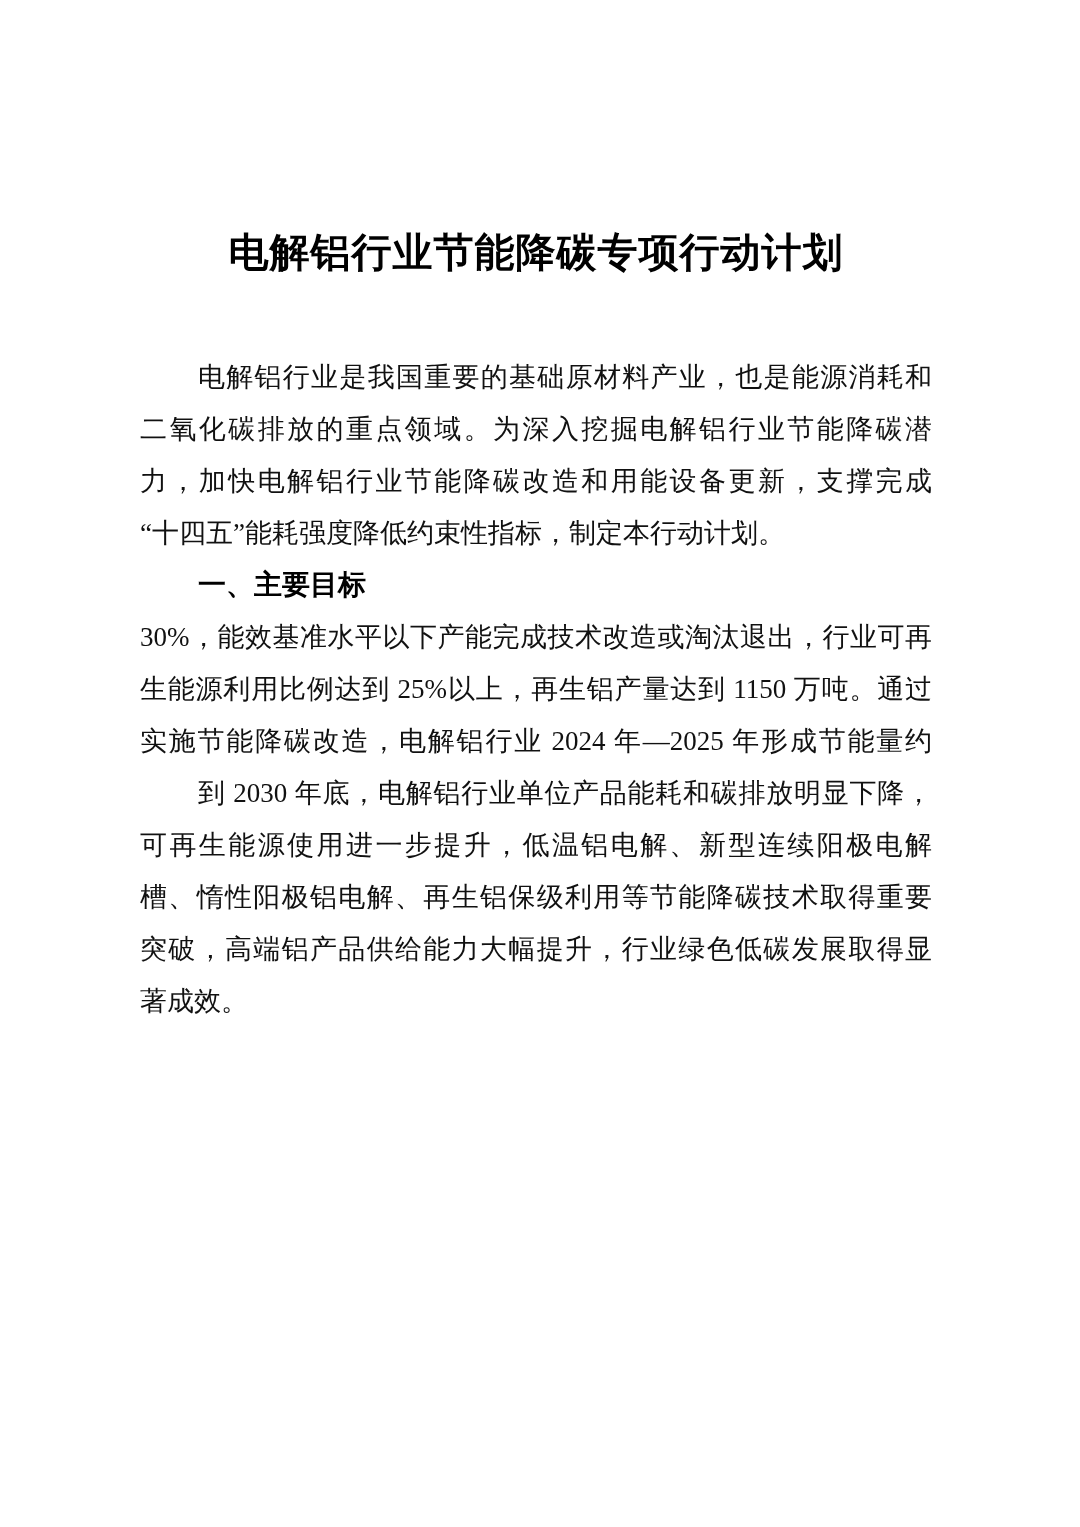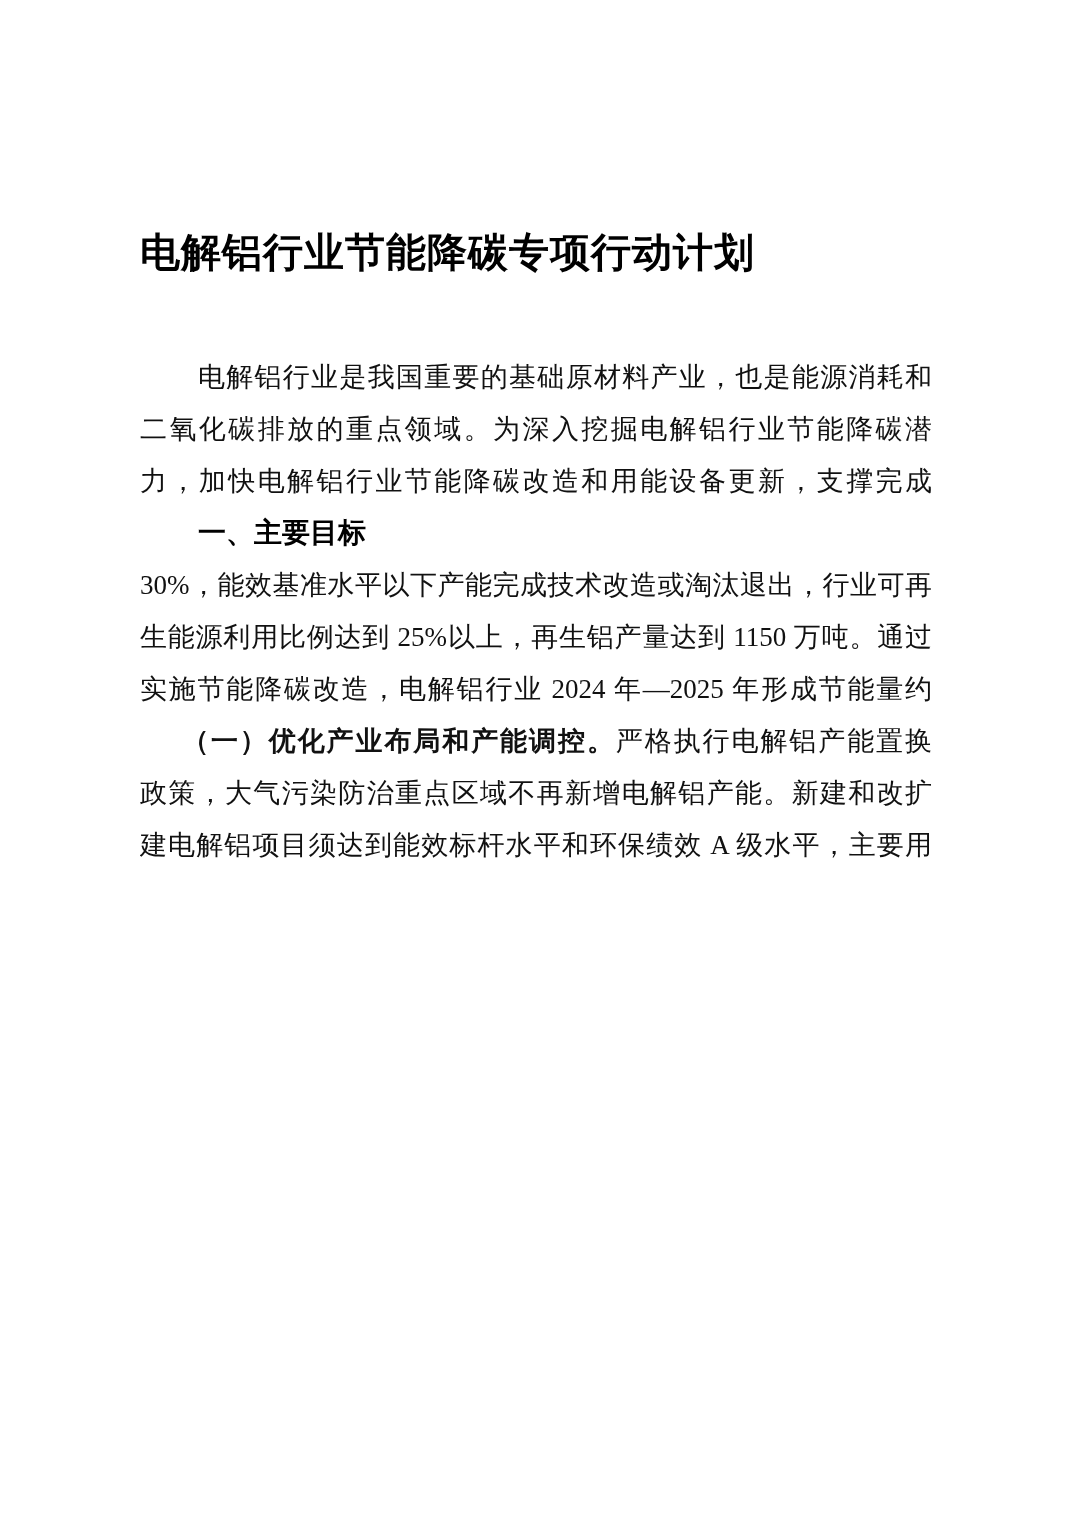--- a/index.html
+++ b/index.html
@@ -16,20 +16,21 @@
     padding: 225px 148px 0 140px;
     font-family: "Liberation Serif", "DejaVu Serif", serif;
     color: #111111;
     overflow: hidden;
   }
   .doc-title {
     font-family: "Liberation Serif", "DejaVu Serif", serif;
     font-weight: bold;
     font-size: 40px;
     line-height: 56px;
+    text-align: center;
     letter-spacing: 1px;
     color: #000000;
     margin: 0 0 70px 0;
   }
   .body-text {
     font-size: 27px;
     line-height: 52px;
   }
   .line {
     height: 52px;
@@ -68,34 +69,35 @@
 <div class="page">
 
   <h1 class="doc-title">电解铝行业节能降碳专项行动计划</h1>
 
   <div class="body-text">
 
     <div>
       <div class="line indent">电解铝行业是我国重要的基础原材料产业，也是能源消耗和</div>
       <div class="line">二氧化碳排放的重点领域。为深入挖掘电解铝行业节能降碳潜</div>
       <div class="line">力，加快电解铝行业节能降碳改造和用能设备更新，支撑完成</div>
+      <div class="line last">“十四五”能耗强度降低约束性指标，制定本行动计划。</div>
     </div>
 
     <div class="heading">一、主要目标</div>
 
     <div>
       <div class="line">30%，能效基准水平以下产能完成技术改造或淘汰退出，行业可再</div>
       <div class="line">生能源利用比例达到 25%以上，再生铝产量达到 1150 万吨。通过</div>
       <div class="line">实施节能降碳改造，电解铝行业 2024 年—2025 年形成节能量约</div>
     </div>
 
+    <div>
+      <div class="line indent">到 2030 年底，电解铝行业单位产品能耗和碳排放明显下降，</div>
+      <div class="line">可再生能源使用进一步提升，低温铝电解、新型连续阳极电解</div>
+      <div class="line">槽、惰性阳极铝电解、再生铝保级利用等节能降碳技术取得重要</div>
+      <div class="line">突破，高端铝产品供给能力大幅提升，行业绿色低碳发展取得显</div>
+      <div class="line last">著成效。</div>
+    </div>
 
 
-    <div>
-      <div class="line indent-paren">
-        <span class="lead">（一）优化产业布局和产能调控。</span><span>严格执行电解铝产能置换</span>
-      </div>
-      <div class="line">政策，大气污染防治重点区域不再新增电解铝产能。新建和改扩</div>
-      <div class="line">建电解铝项目须达到能效标杆水平和环保绩效 A 级水平，主要用</div>
-    </div>
 
   </div>
 </div>
 
 </body></html>

